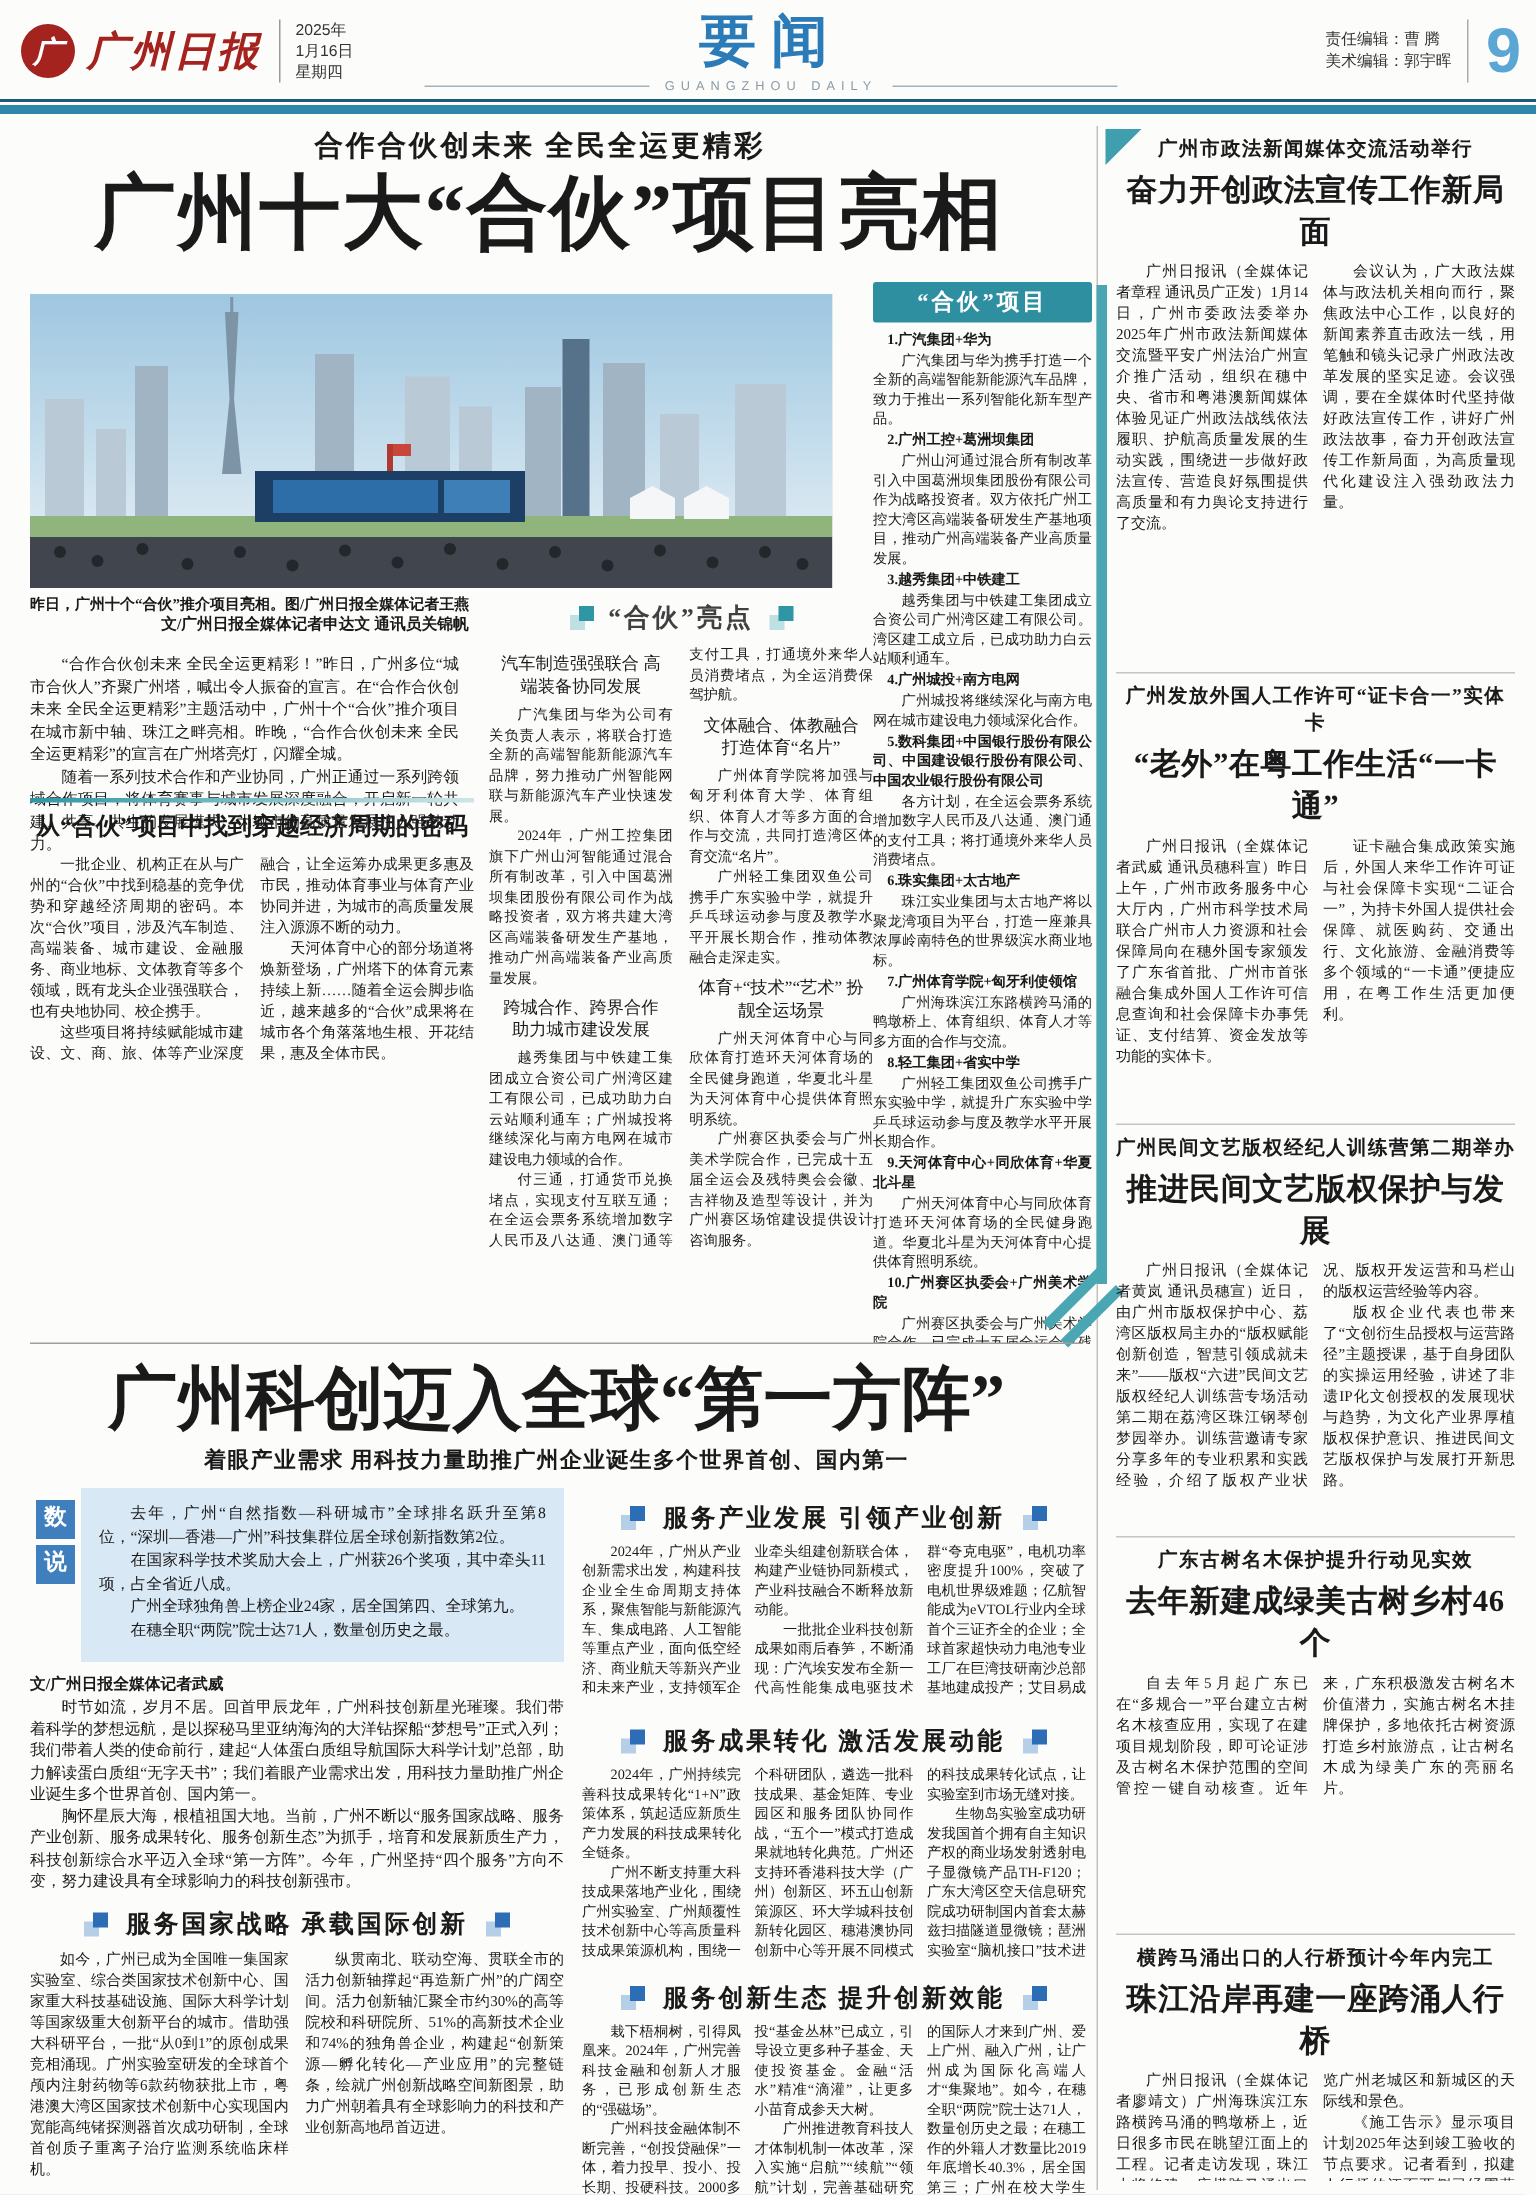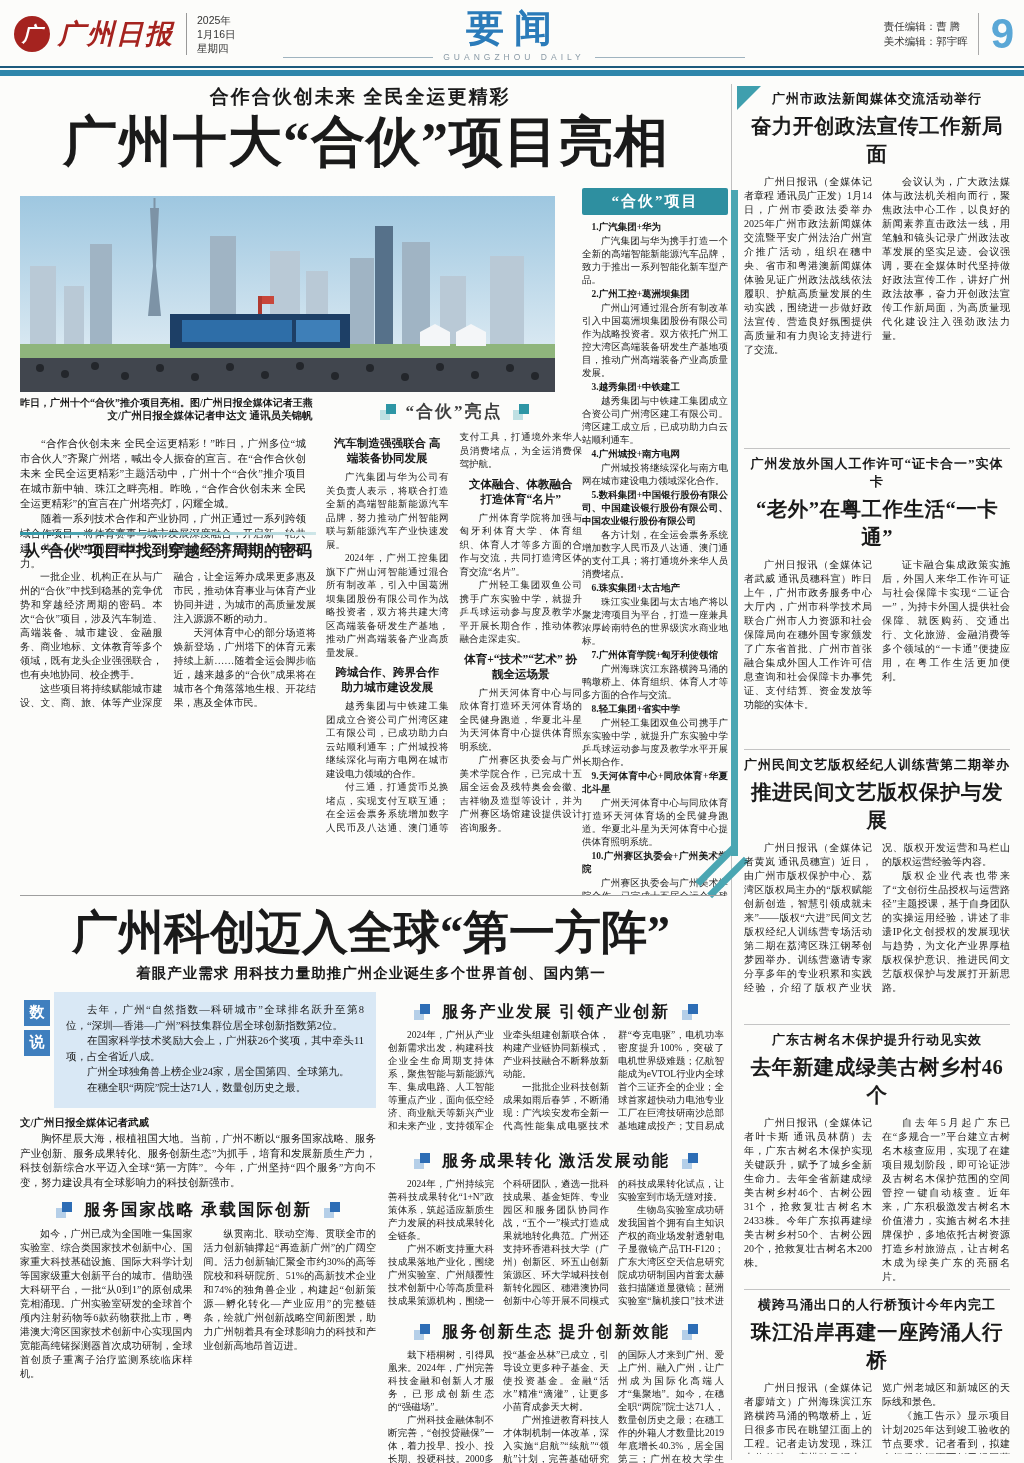--- a/index.html
+++ b/index.html
@@ -42,21 +42,21 @@
   .highlights{position:absolute;top:318px;left:306px;width:256px;height:496px;}
   .hl-header{display:flex;align-items:center;justify-content:center;gap:10px;color:#404040;
         font-size:17px;font-weight:900;letter-spacing:2px;}
   .sq-pair{position:relative;width:16px;height:16px;}
   .sq-pair .sq-a{position:absolute;left:0;bottom:0;width:10px;height:10px;background:#bfe0e3;}
   .sq-pair .sq-b{position:absolute;right:0;top:0;width:10px;height:10px;background:#2e96a5;}
   .sq-pair.blue .sq-a{background:#b5cfe8;}
   .sq-pair.blue .sq-b{background:#2d6db5;}
   .hl-body{margin-top:8px;column-count:2;column-gap:11px;height:460px;font-size:9.5px;line-height:13.5px;
         text-align:justify;overflow:hidden;}
-  .hl-sec-title{font-size:11.5px;font-weight:700;text-align:center;margin:5px 4px 5px;text-indent:0;line-height:15px;}
+  .hl-sec-title{font-size:11.5px;font-weight:400;text-align:center;margin:5px 4px 5px;text-indent:0;line-height:15px;}
   
   .projects{position:absolute;top:106px;left:562px;width:146px;height:708px;overflow:hidden;}
   .proj-header{background:#2e8fa0;color:#fff;text-align:center;font-size:15px;font-weight:900;
         letter-spacing:2px;padding:4px 2px;border-radius:2px;}
   .proj-body{margin-top:6px;font-size:9.5px;line-height:13px;text-align:justify;}
   .proj-name{font-weight:900;text-indent:1em;margin:1px 0;}
   .teal-vbar{position:absolute;left:731px;top:190px;width:7px;height:666px;background:#4aa6b2;}
   .slash{position:absolute;width:52px;height:7px;background:#4aa6b2;transform:rotate(-45deg);}
   .slash.s1{left:690px;top:862px;}
   .slash.s2{left:702px;top:874px;}
@@ -274,20 +274,21 @@
           <span>数</span>
           <span>说</span>
         </div>
         <p>去年，广州“自然指数—科研城市”全球排名跃升至第8位，“深圳—香港—广州”科技集群位居全球创新指数第2位。</p>
         <p>在国家科学技术奖励大会上，广州获26个奖项，其中牵头11项，占全省近八成。</p>
         <p>广州全球独角兽上榜企业24家，居全国第四、全球第九。</p>
         <p>在穗全职“两院”院士达71人，数量创历史之最。</p>
       </div>
       <div class="sci-byline">文/广州日报全媒体记者武威</div>
       <div class="sci-intro">
+        <p>时节如流，岁月不居。回首甲辰龙年，广州科技创新星光璀璨。我们带着科学的梦想远航，是以探秘马里亚纳海沟的大洋钻探船“梦想号”正式入列；我们带着人类的使命前行，建起“人体蛋白质组导航国际大科学计划”总部，助力解读蛋白质组“无字天书”；我们着眼产业需求出发，用科技力量助推广州企业诞生多个世界首创、国内第一。</p>
         <p>胸怀星辰大海，根植祖国大地。当前，广州不断以“服务国家战略、服务产业创新、服务成果转化、服务创新生态”为抓手，培育和发展新质生产力，科技创新综合水平迈入全球“第一方阵”。今年，广州坚持“四个服务”方向不变，努力建设具有全球影响力的科技创新强市。</p>
       </div>
       <div class="sec-title">
         <span class="sq-pair blue">
             <span class="sq-a"></span>
             <span class="sq-b"></span>
           </span>
         <span>服务国家战略 承载国际创新</span>
         <span class="sq-pair blue">
             <span class="sq-a"></span>
@@ -378,21 +379,20 @@
       <div class="rr-body">
         <p>广州日报讯（全媒体记者黄岚 通讯员穗宣）近日，由广州市版权保护中心、荔湾区版权局主办的“版权赋能创新创造，智慧引领成就未来”——版权“六进”民间文艺版权经纪人训练营专场活动第二期在荔湾区珠江钢琴创梦园举办。训练营邀请专家分享多年的专业积累和实践经验，介绍了版权产业状况、版权开发运营和马栏山的版权运营经验等内容。</p>
         <p>版权企业代表也带来了“文创衍生品授权与运营路径”主题授课，基于自身团队的实操运用经验，讲述了非遗IP化文创授权的发展现状与趋势，为文化产业界厚植版权保护意识、推进民间文艺版权保护与发展打开新思路。</p>
       </div>
     </div>
 
     <div class="rr-article hD">
       <div class="rr-kicker">广东古树名木保护提升行动见实效</div>
       <div class="rr-head">去年新建成绿美古树乡村46个</div>
       <div class="rr-body">
-        <p>广州日报讯（全媒体记者叶卡斯 通讯员林荫）去年，广东古树名木保护实现关键跃升，赋予了城乡全新生命力。去年全省新建成绿美古树乡村46个、古树公园31个，抢救复壮古树名木2433株。今年广东拟再建绿美古树乡村50个、古树公园20个，抢救复壮古树名木200株。</p>
         <p>自去年5月起广东已在“多规合一”平台建立古树名木核查应用，实现了在建项目规划阶段，即可论证涉及古树名木保护范围的空间管控一键自动核查。近年来，广东积极激发古树名木价值潜力，实施古树名木挂牌保护，多地依托古树资源打造乡村旅游点，让古树名木成为绿美广东的亮丽名片。</p>
       </div>
     </div>
 
     <div class="rr-article">
       <div class="rr-kicker">横跨马涌出口的人行桥预计今年内完工</div>
       <div class="rr-head">珠江沿岸再建一座跨涌人行桥</div>
       <div class="rr-body">
         <p>广州日报讯（全媒体记者廖靖文）广州海珠滨江东路横跨马涌的鸭墩桥上，近日很多市民在眺望江面上的工程。记者走访发现，珠江上将修建一座横跨马涌出口的人行桥，这是珠江沿岸贯通工程的节点之一，可以尽览广州老城区和新城区的天际线和景色。</p>
         <p>《施工告示》显示项目计划2025年达到竣工验收的节点要求。记者看到，拟建人行桥的江面两侧已经围蔽施工，建成后市民漫步珠江沿岸将更加通畅。</p>

